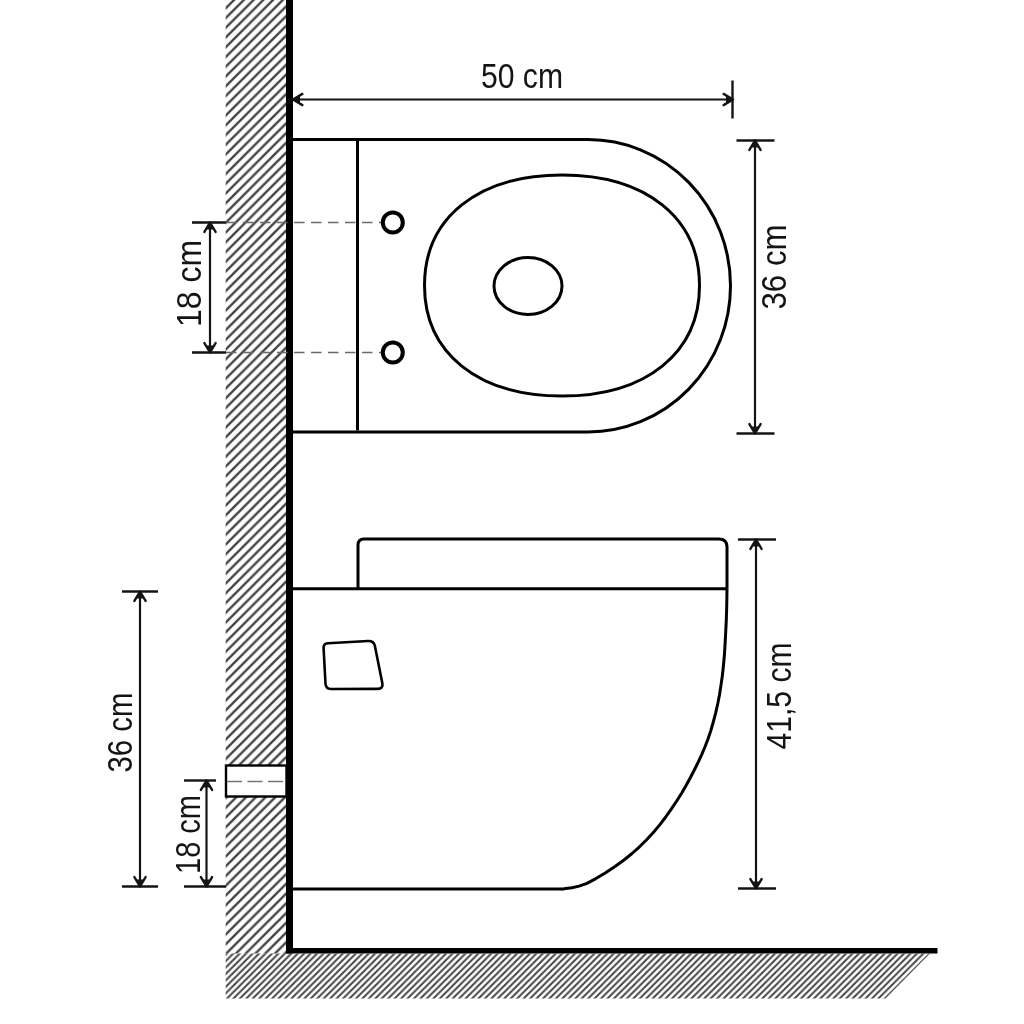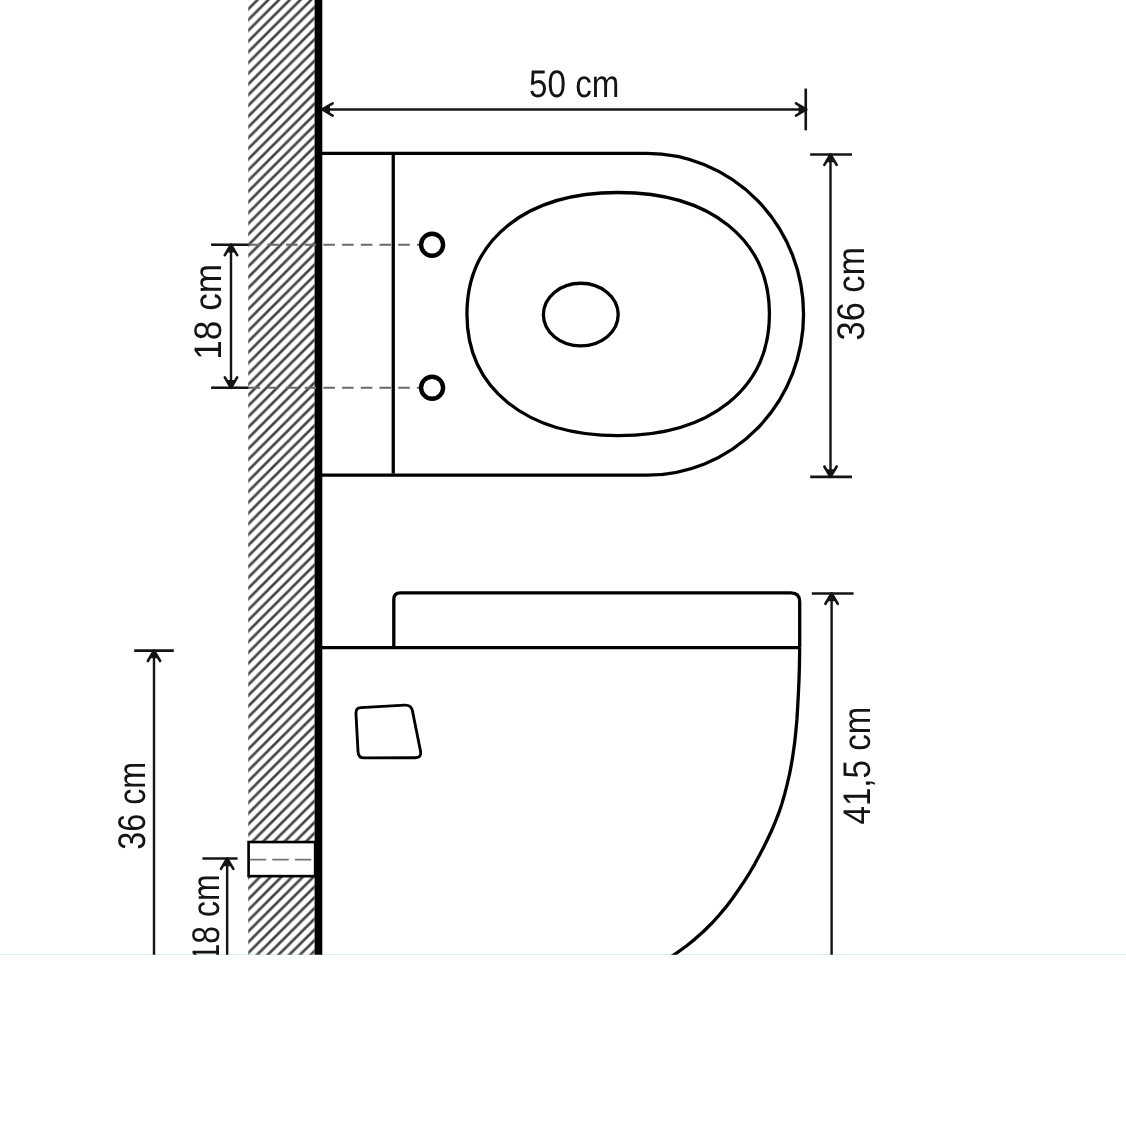--- a/index.html
+++ b/index.html
@@ -1,16 +1,16 @@
 <!DOCTYPE html>
 <html><head>
 <meta charset="utf-8">
 <style>
   html,body{margin:0;padding:0;background:#ffffff;}
-  .page{width:1024px;height:868px;position:relative;background:#0ea5e9;}
+  .page{width:1024px;height:1024px;position:relative;background:#0ea5e9;}
   text{font-family:"Liberation Sans",sans-serif;fill:#141414;}
 </style>
 </head>
 <body>
 <div class="page">
 <svg width="1024" height="1024" viewBox="0 0 1024 1024" xmlns="http://www.w3.org/2000/svg">
   <defs>
     <pattern id="wallHatch" width="9.75" height="9.75" patternUnits="userSpaceOnUse">
       <path d="M-2.4,2.4 L2.4,-2.4 M-2.4,12.15 L12.15,-2.4 M7.35,12.15 L12.15,7.35" stroke="#454545" stroke-width="2.4" fill="none"></path>
     </pattern>

